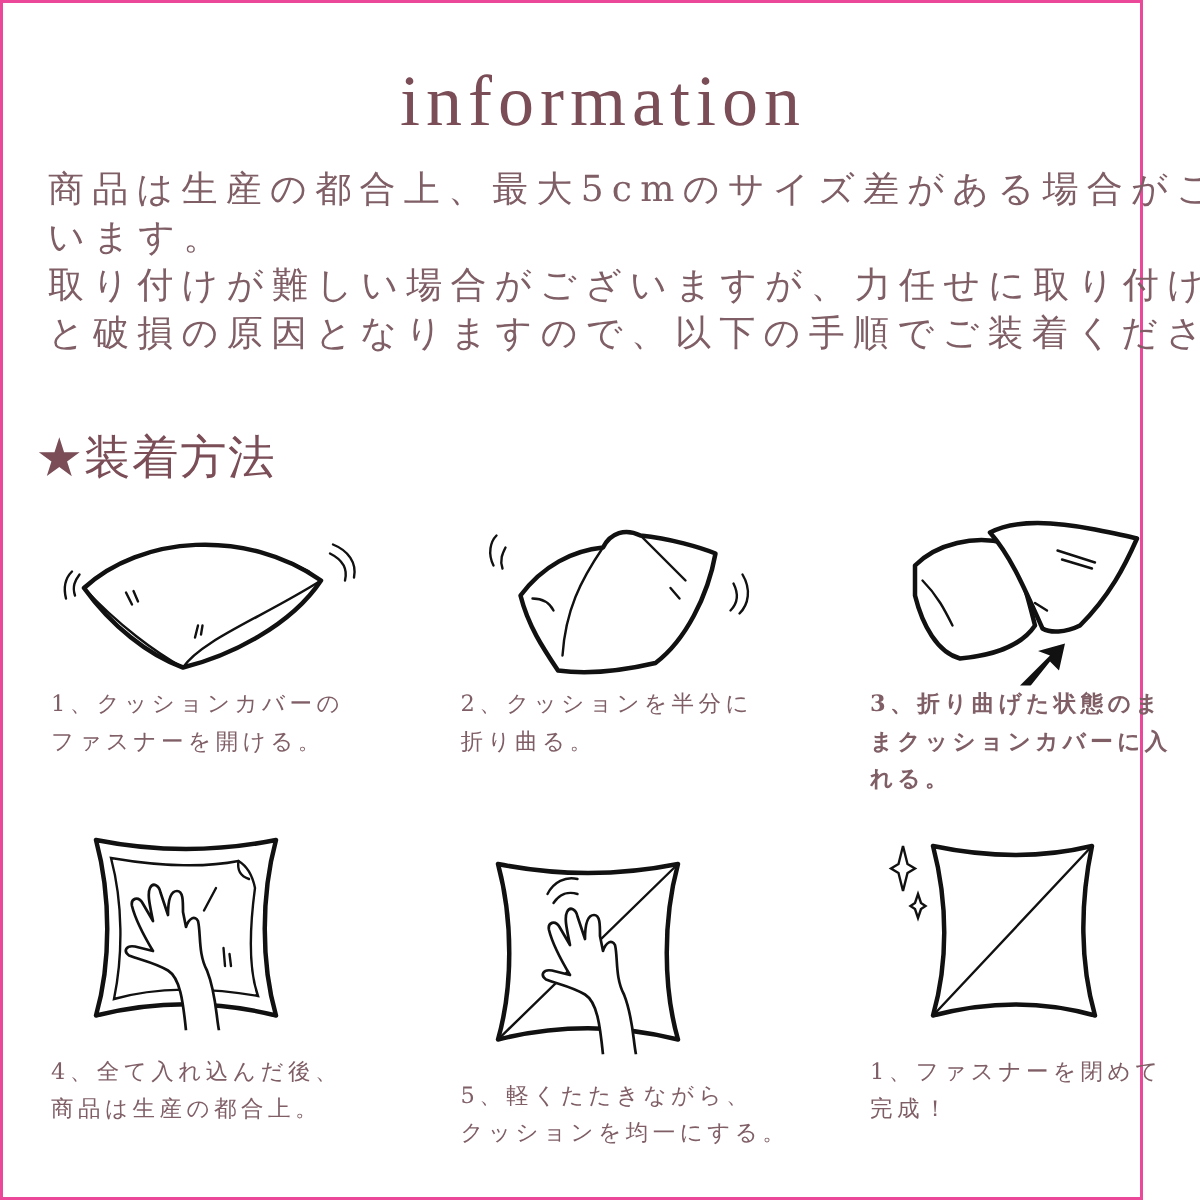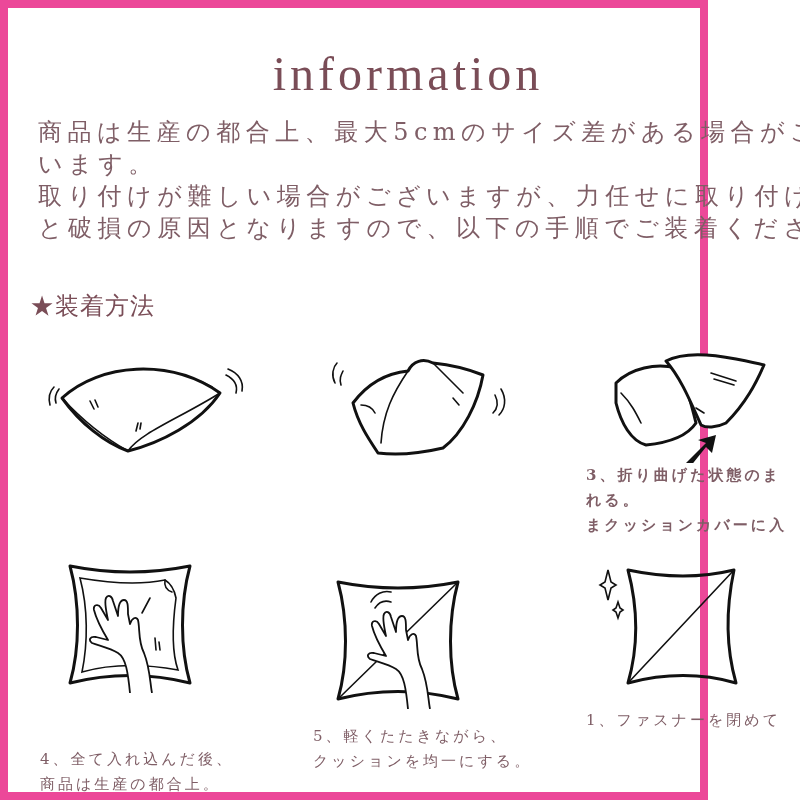--- a/index.html
+++ b/index.html
@@ -1,40 +1,40 @@
 <!DOCTYPE html>
 <html><head>
   <meta charset="utf-8">
   <style>
     html, body { margin: 0; padding: 0; background: #ffffff; }
     body { width: 800px; height: 800px; overflow: hidden; }
     .page {
       position: relative;
-      width: 708px; height: 800px;
+      width: 762px; height: 800px;
       box-sizing: border-box;
-      border: 8px solid #ec4899;
+      border: 2px solid #ec4899;
       background: #ffffff;
       font-family: "DejaVu Serif", "Liberation Serif", serif;
     }
     .title {
       position: absolute; left: 0; top: 38px; width: 800px;
       text-align: center;
       font-family: "Liberation Serif", "DejaVu Serif", serif;
       font-size: 48px; letter-spacing: 4px;
       color: #7a4d57;
     }
     .intro {
       position: absolute; left: 30px; top: 108px; width: 760px;
       font-size: 24px; line-height: 32px; letter-spacing: 5.5px;
       color: #7f5e66;
     }
     .intro p { margin: 0; white-space: nowrap; }
     .section-heading {
       position: absolute; left: 22px; top: 282px;
-      font-size: 24px; color: #7a4d57; letter-spacing: 1px;
+      font-size: 31px; color: #7a4d57; letter-spacing: 1px;
     }
     .section-heading .star { color: #7a4d57; }
     .step {
       position: absolute; width: 250px;
     }
     .step .illus { position: absolute; left: 0; top: 0; }
     .step .caption {
       position: absolute; left: 0;
       font-size: 15px; line-height: 25px; letter-spacing: 3px;
       color: #7f5e66;
@@ -65,60 +65,68 @@
   <div class="step" style="left:32px; top:345px; height:170px;">
     <svg class="illus" width="210" height="110" viewBox="0 0 210 110">
       <path class="ink" d="M22,45 C60,10 130,5 180,40 C160,70 120,90 88,98 C65,90 40,70 22,45 Z"></path>
       <path class="thin" d="M22,45 C45,70 70,88 88,98 C100,80 140,65 180,40"></path>
       <path class="thin" d="M160,28 L172,34"></path>
       <path class="thin" d="M50,48 L54,56 M55,47 L58,54"></path>
       <path class="thin" d="M96,78 L98,70 M100,76 L101,70"></path>
       <path class="thin" d="M10,52 C8,44 10,38 14,34 M16,50 C14,44 16,40 19,36"></path>
       <path class="thin" d="M186,22 C194,26 198,32 196,40 M188,16 C198,20 204,28 202,38"></path>
     </svg>
+    <div class="caption" style="top:110px;">
+      <p>1、クッションカバーの</p>
+      <p>ファスナーを開ける。</p>
+    </div>
   </div>
 
   <div class="step" style="left:305px; top:345px; height:170px;">
     <svg class="illus" width="200" height="110" viewBox="0 0 200 110">
       <path class="ink" d="M40,50 C55,30 75,20 95,18 C100,8 110,5 120,10 C140,12 160,18 170,22 C165,50 150,80 130,95 C100,102 80,102 65,100 C55,85 45,70 40,50 Z"></path>
       <path class="thin" d="M95,18 C80,40 70,60 68,90"></path>
       <path class="thin" d="M120,10 C130,20 140,30 150,40"></path>
       <path class="thin" d="M48,52 C56,52 60,56 62,60"></path>
       <path class="thin" d="M140,45 L146,52"></path>
       <path class="thin" d="M22,30 C18,22 20,14 24,10 M28,32 C26,26 28,22 30,18"></path>
       <path class="thin" d="M182,42 C186,50 184,56 180,60 M188,36 C194,46 192,56 186,62"></path>
     </svg>
+    <div class="caption" style="top:110px;">
+      <p>2、クッションを半分に</p>
+      <p>折り曲る。</p>
+    </div>
   </div>
 
   <div class="step" style="left:578px; top:335px; height:200px;">
     <svg class="illus" width="200" height="120" viewBox="0 0 200 120">
       <path class="ink" d="M30,40 C45,25 70,20 90,25 C100,40 105,60 110,80 C100,95 80,100 60,102 C45,98 35,80 30,60 Z"></path>
       <path class="thin" d="M35,50 C45,60 50,70 55,80"></path>
       <path class="fillw" d="M80,18 C95,10 120,10 150,16 C160,18 170,20 178,22 C170,40 160,60 140,80 C130,85 120,85 115,82 C105,60 95,35 80,18 Z"></path>
       <path class="thin" d="M125,30 L150,38 M128,36 L148,42"></path>
       <path class="thin" d="M110,65 L118,70"></path>
       <path d="M100,120 L120,100 L112,97 L130,92 L126,110 L120,104 L104,124 Z" fill="#111"></path>
     </svg>
     <div class="caption" style="top:120px;font-weight:bold;">
       <p>3、折り曲げた状態のま</p>
+      <p>まクッションカバーに入</p>
       <p>れる。</p>
-      <p>まクッションカバーに入</p>
     </div>
   </div>
 
   <div class="step" style="left:32px; top:550px; height:210px;">
     <svg class="illus" width="200" height="135" viewBox="0 0 200 135">
       <path class="ink" d="M30,8 C70,16 110,16 150,8 C140,45 140,90 150,125 C110,115 70,115 30,125 C40,90 40,45 30,8 Z"></path>
       <path class="thin" d="M40,20 C75,26 105,26 125,22 C130,25 134,30 136,40 C132,70 132,95 138,112 C105,106 70,106 42,114 C48,85 48,50 40,20 Z"></path>
       <path class="thin" d="M125,22 C124,28 126,32 132,34"></path>
       <path class="thin" d="M110,40 L102,55"></path>
       <path class="thin" d="M115,80 L116,92 M119,84 L120,92"></path>
       <path class="fillw" style="stroke-width:1.8" d="M90,135 C88,115 86,100 78,95 C70,90 60,88 52,85 C48,82 50,78 56,79 L68,82 C62,72 56,60 54,52 C53,47 58,45 61,50 L68,62 C66,52 64,44 66,40 C68,36 72,38 73,43 L78,58 C78,48 80,42 84,42 C88,42 88,48 88,56 L90,66 C92,60 96,58 98,62 C100,70 98,84 104,95 C110,110 110,125 112,135"></path>
     </svg>
-    <div class="caption" style="top:150px;margin-top:39px;">
+    <div class="caption" style="top:150px;">
       <p>4、全て入れ込んだ後、</p>
       <p>商品は生産の都合上。</p>
     </div>
   </div>
 
   <div class="step" style="left:305px; top:566px; height:210px;">
     <svg class="illus" width="200" height="135" viewBox="0 0 200 135">
       <path class="ink" d="M25,8 C65,16 105,16 145,8 C135,45 135,90 145,125 C105,115 65,115 25,125 C35,90 35,45 25,8 Z"></path>
       <path class="thin" d="M25,125 L145,8"></path>
       <path class="thin" d="M58,28 C62,20 70,16 78,18 M62,34 C66,28 72,26 78,28"></path>
@@ -132,16 +140,17 @@
 
   <div class="step" style="left:578px; top:550px; height:210px;">
     <svg class="illus" width="200" height="135" viewBox="0 0 200 135">
       <path class="ink" d="M42,12 C80,20 115,20 148,12 C140,50 140,90 150,125 C115,115 80,115 42,125 C52,90 52,50 42,12 Z"></path>
       <path class="thin" d="M42,125 L148,12"></path>
       <path class="thin" d="M22,12 L25,24 L30,27 L25,30 L22,42 L19,30 L14,27 L19,24 Z"></path>
       <path class="thin" d="M32,44 L34,50 L37,52 L34,54 L32,60 L30,54 L27,52 L30,50 Z"></path>
     </svg>
     <div class="caption" style="top:150px;">
       <p>1、ファスナーを閉めて</p>
+      <p>完成！</p>
     </div>
   </div>
 
 </div>
 
 </body></html>

